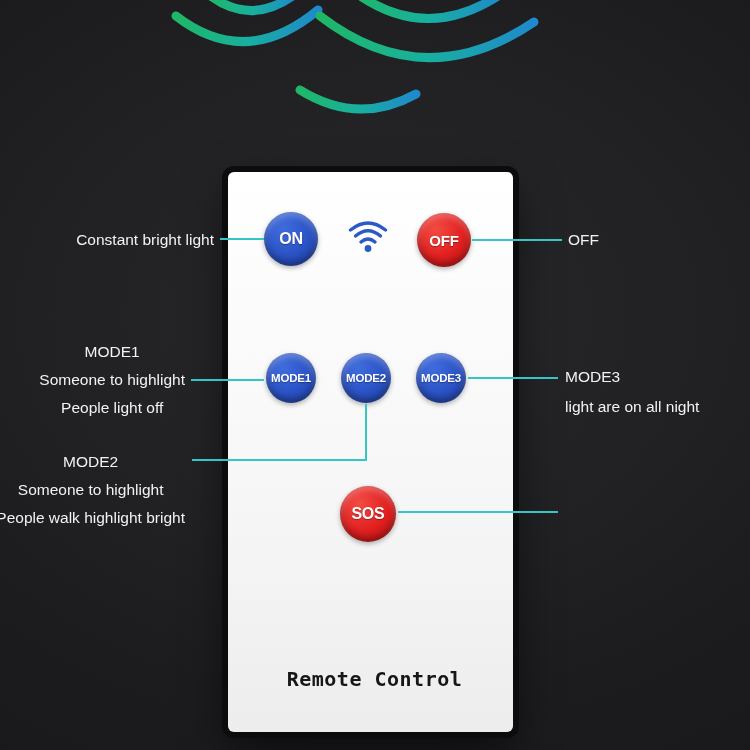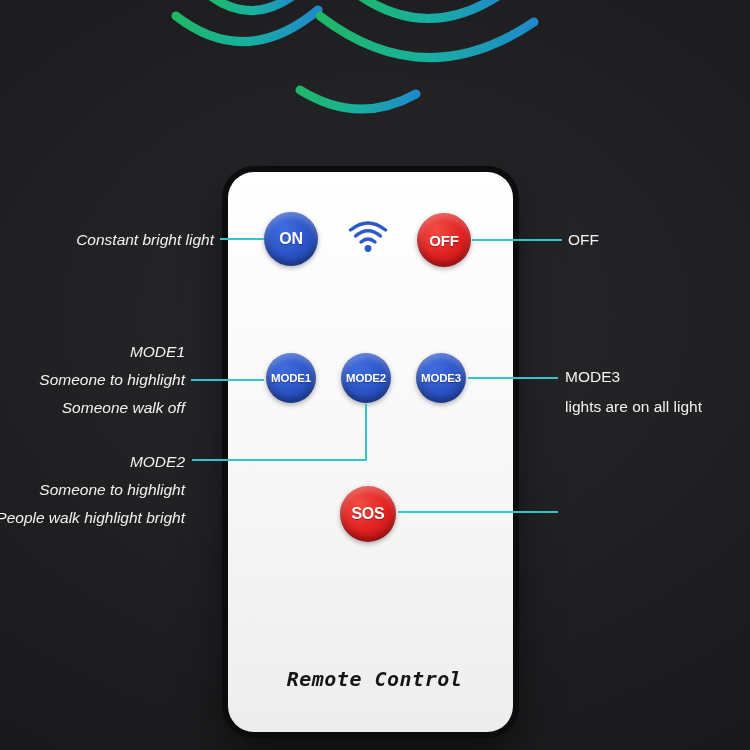--- a/index.html
+++ b/index.html
@@ -5,48 +5,48 @@
   html,body{margin:0;padding:0;background:#0e0e10;}
   .stage{
     position:relative;width:750px;height:750px;overflow:hidden;
     font-family:"Liberation Sans",sans-serif;
     background:radial-gradient(130% 100% at 50% 42%, #29292c 0%, #1d1d20 50%, #131315 100%);
   }
   .arcs{position:absolute;left:0;top:0;pointer-events:none;}
 
   
   .note{position:absolute;color:#f2f2f2;font-size:15.5px;line-height:28px;white-space:nowrap;}
-  .note.ra{text-align:right;font-style:italic;}
+  .note.ra{text-align:center;}
   .note span{display:block;}
   .note.lh30{line-height:30px;}
 
   
   .line{position:absolute;background:#35c4c8;}
 
   
   .remote{
     position:absolute;left:228px;top:172px;width:285px;height:560px;
     background:linear-gradient(180deg,#ffffff 0%,#f6f6f6 60%,#ededed 100%);
-    border-radius:26px;
+    border-radius:6px;
     box-shadow:0 0 0 6px #0c0c0e, 0 18px 45px rgba(0,0,0,.6);
   }
   .btn{
     position:absolute;border-radius:50%;
     display:flex;align-items:center;justify-content:center;
     color:#fff;font-weight:bold;letter-spacing:-0.2px;
     text-shadow:0 1px 1px rgba(0,0,0,.35);
     box-shadow:inset 0 -4px 7px rgba(0,0,0,.35), inset 0 4px 6px rgba(255,255,255,.3), 0 2px 5px rgba(0,0,0,.3);
     cursor:pointer;
   }
   .btn.blue{background:radial-gradient(circle at 35% 30%, #3f6cdd 0%, #2a52c4 55%, #1e3f9e 100%);}
   .btn.red{background:radial-gradient(circle at 35% 30%, #f24b42 0%, #e01f1f 55%, #b31212 100%);} 
   .remote-title{
     position:absolute;left:8px;right:0;top:495px;text-align:center;
     font-family:"DejaVu Sans Mono","Liberation Mono",monospace;
-    font-size:20px;font-weight:600;color:#161616;letter-spacing:0.5px;font-style:italic;
+    font-size:20px;font-weight:600;color:#161616;letter-spacing:0.5px;
   }
 </style>
 </head>
 <body>
 
 <div class="stage">
 
   <svg class="arcs" width="750" height="150" viewBox="0 0 750 150">
     <defs>
       <linearGradient id="arcGrad" x1="0" y1="0" x2="1" y2="0">
@@ -92,27 +92,27 @@
 
   <div class="note ra" style="right:536px;top:226px;">Constant bright light</div>
   <div class="line" style="left:220px;top:238px;width:44px;height:2px;"></div>
 
   <div class="note" style="left:568px;top:226px;">OFF</div>
   <div class="line" style="left:472px;top:239px;width:90px;height:2px;"></div>
 
   <div class="note ra" style="right:565px;top:338px;">
     <span>MODE1</span>
     <span>Someone to highlight</span>
-    <span>Someone walk off</span>
+    <span>People light off</span>
   </div>
   <div class="line" style="left:191px;top:379px;width:73px;height:2px;"></div>
 
   <div class="note lh30" style="left:565px;top:362px;">
     <span>MODE3</span>
-    <span>lights are on all light</span>
+    <span>light are on all night</span>
   </div>
   <div class="line" style="left:468px;top:377px;width:90px;height:2px;"></div>
 
   <div class="note ra" style="right:565px;top:448px;">
     <span>MODE2</span>
     <span>Someone to highlight</span>
     <span>People walk highlight bright</span>
   </div>
   <div class="line" style="left:365px;top:404px;width:2px;height:57px;"></div>
   <div class="line" style="left:192px;top:459px;width:175px;height:2px;"></div>

